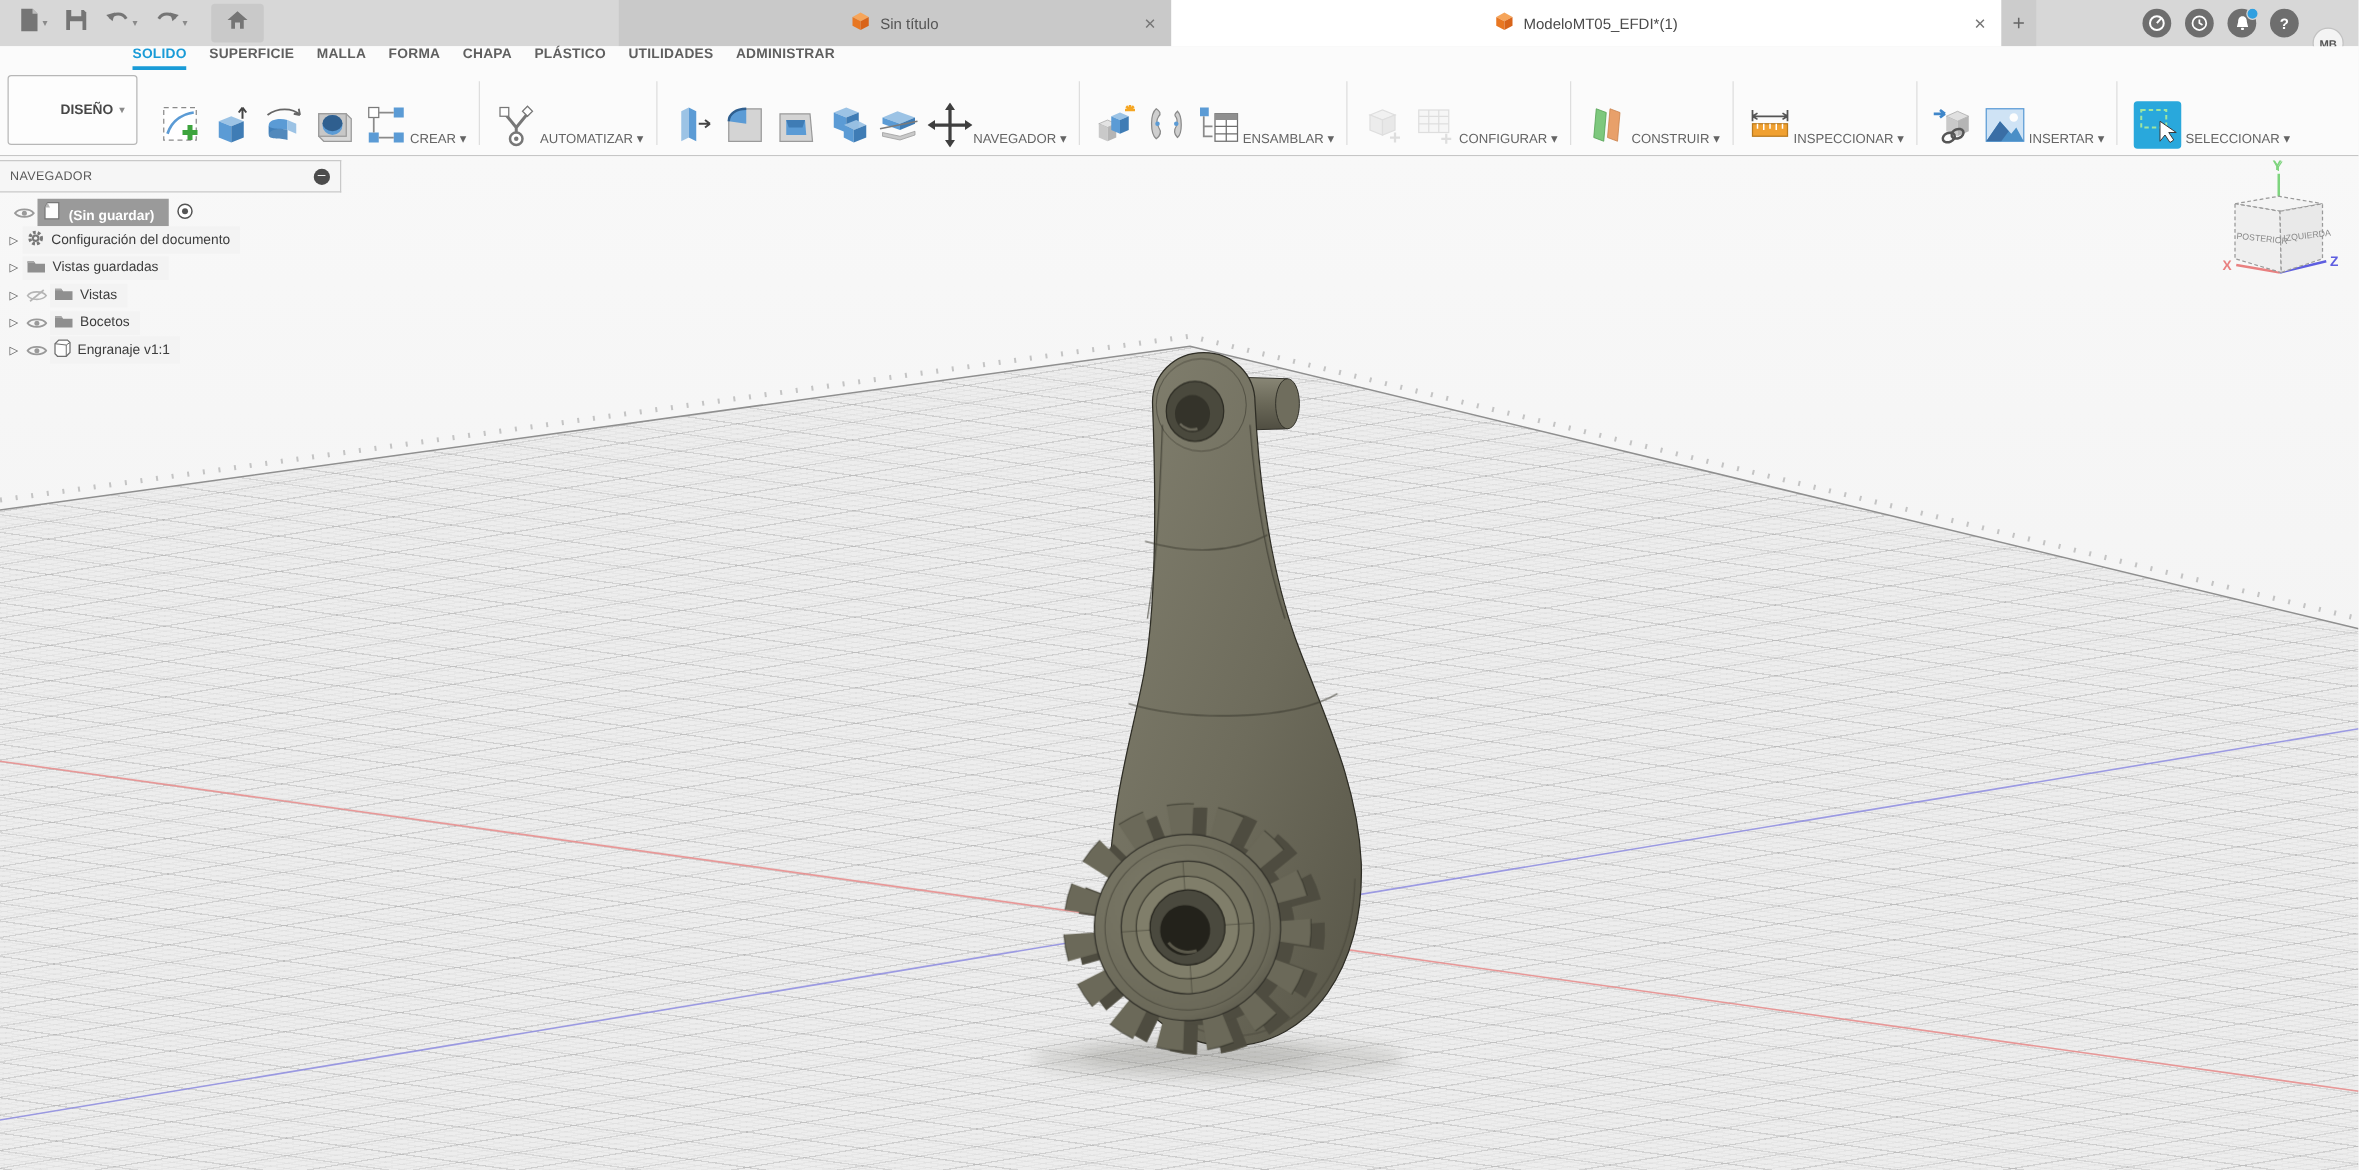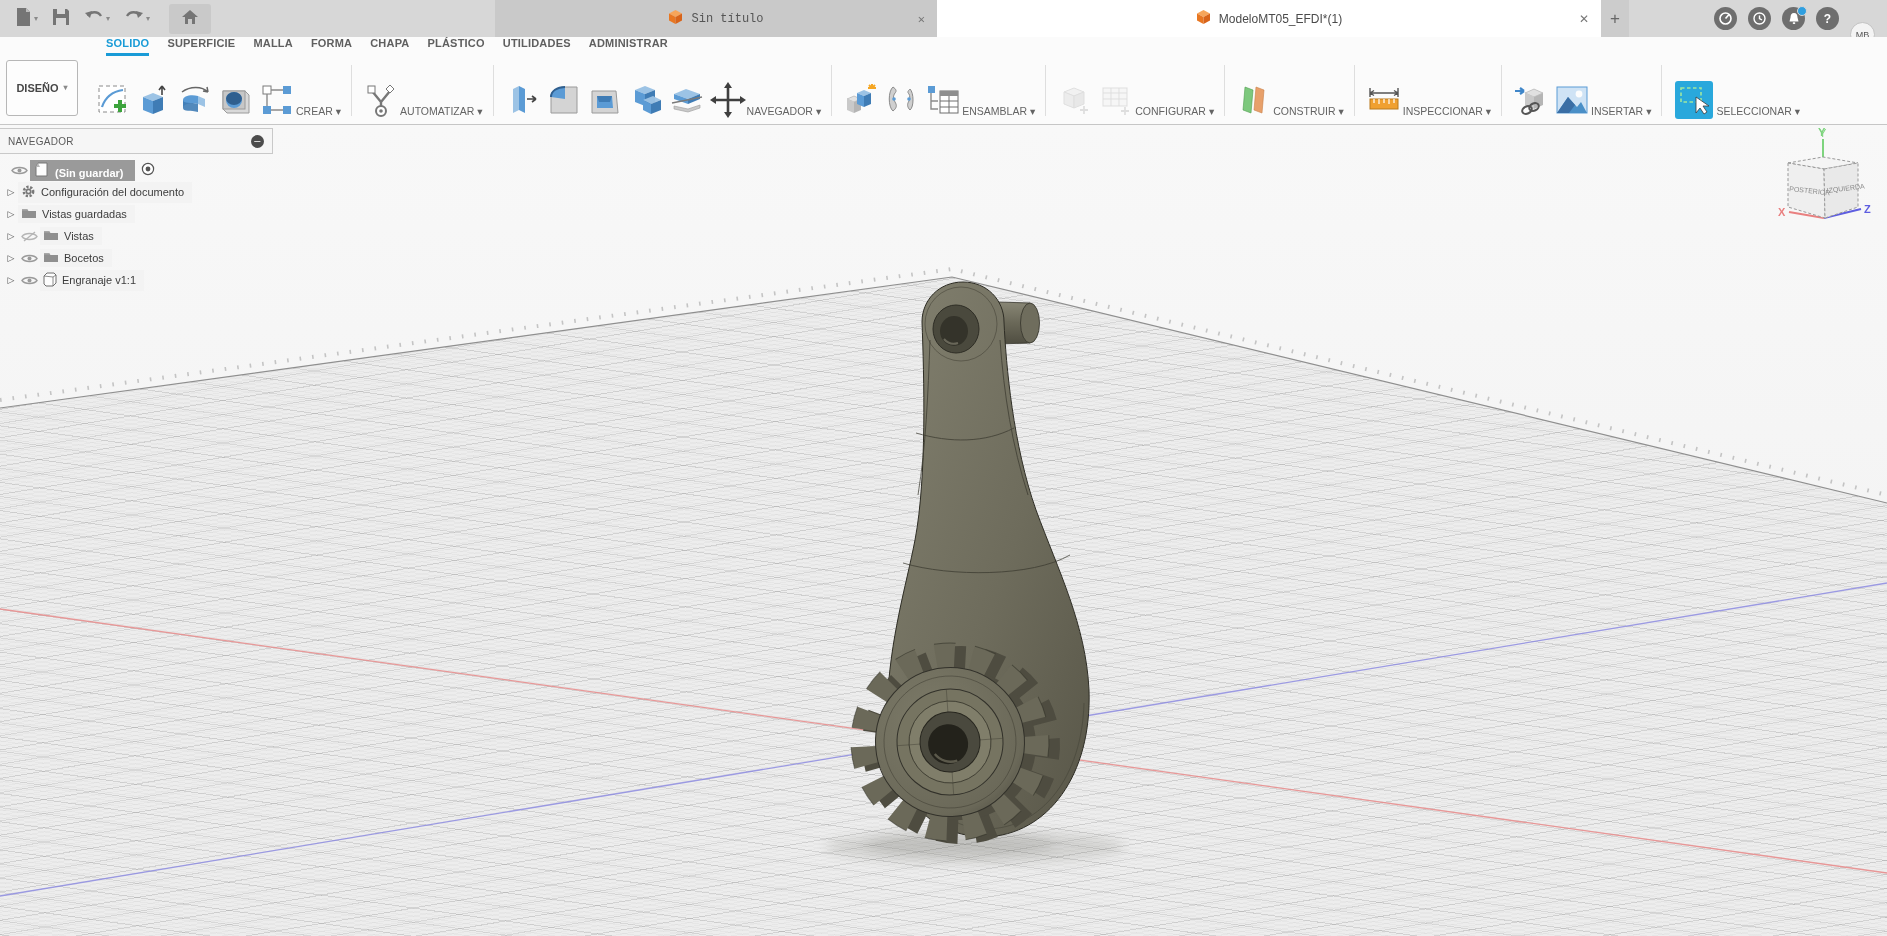--- a/index.html
+++ b/index.html
@@ -8,46 +8,46 @@
 
   
   .titlebar{position:absolute;top:0;left:0;width:100%;height:37px;background:#d7d7d7;
             display:flex;align-items:stretch;}
   .tb-left{display:flex;align-items:center;gap:4px;padding-left:10px;width:495px;box-sizing:border-box;}
   .tb-btn{display:flex;align-items:center;gap:2px;padding:4px 5px;border-radius:3px;cursor:pointer;}
   .tb-home{background:#c9c9c9;padding:5px 12px;border-radius:3px;margin-left:10px;}
   .caret-sm{font-size:8px;color:#8a8a8a;line-height:1;}
   .doc-tab{display:flex;align-items:center;justify-content:center;gap:8px;position:relative;
            font-size:12px;color:#555;cursor:pointer;}
-  .doc-tab.inactive{width:442px;background:#c9c9c9;font-family:Liberation Mono, monospace;}
+  .doc-tab.inactive{width:442px;background:#c9c9c9;}
   .doc-tab.active{width:664px;background:#ffffff;color:#4a4a4a;}
   .tab-close{position:absolute;right:12px;top:50%;transform:translateY(-50%);
              font-size:12px;color:#777;cursor:pointer;}
   .newtab{width:28px;background:#cccccc;display:flex;align-items:center;justify-content:center;
           font-size:17px;color:#666;cursor:pointer;}
   .tb-right{margin-left:auto;display:flex;align-items:center;gap:11px;padding-right:12px;}
   .circle-ic{width:23px;height:23px;border-radius:50%;background:#6e6e6e;position:relative;
              display:flex;align-items:center;justify-content:center;cursor:pointer;}
   .circle-ic.avatar{background:#f4f4f4;border:1px solid #c2c2c2;color:#555;
-                    font-size:9px;font-weight:normal;margin-top:32px;}
+                    font-size:9px;font-weight:bold;margin-top:32px;}
   .help-q{color:#fff;font-size:12px;font-weight:bold;}
   .notif-dot{position:absolute;top:-1px;right:-2px;width:8px;height:8px;border-radius:50%;
              background:#2f9fe0;border:1px solid #d7d7d7;}
 
   
   .ribbon{position:absolute;top:37px;left:0;width:100%;height:88px;background:#fbfbfb;
           border-bottom:1px solid #c6c6c6;box-sizing:border-box;}
   .rtabs{display:flex;align-items:flex-start;gap:18px;height:22px;padding-left:106px;}
   .rtab{font-size:11px;font-weight:bold;color:#5f5f5f;padding-bottom:4px;border-bottom:3px solid transparent;
         cursor:pointer;letter-spacing:.2px;}
   .rtab.active{color:#199bd7;border-bottom-color:#199bd7;}
   .tools{display:flex;align-items:stretch;height:63px;}
   .design-btn{margin:1px 6px 6px 6px;width:70px;border:1px solid #b7b7b7;border-radius:3px;
               background:#fdfdfd;display:flex;align-items:center;justify-content:center;gap:5px;
-              font-size:11px;font-weight:bold;color:#474747;cursor:pointer;}
+              font-size:11px;font-weight:bold;color:#474747;cursor:pointer;padding-left:32px;}
   .group{display:flex;align-items:flex-end;padding:0 10px;}
   .group .icons{flex:1;display:flex;align-items:center;gap:3px;}
   .grp-label{display:flex;align-items:center;gap:3px;font-size:10.5px;color:#646464;
              padding-bottom:5px;cursor:pointer;white-space:nowrap;}
   .tool{width:38px;height:44px;display:flex;align-items:center;justify-content:center;
         border-radius:2px;cursor:pointer;}
   .tool.disabled{opacity:.45;cursor:default;}
   .vsep{width:1px;background:#dedede;margin:6px 0;}
 
   

